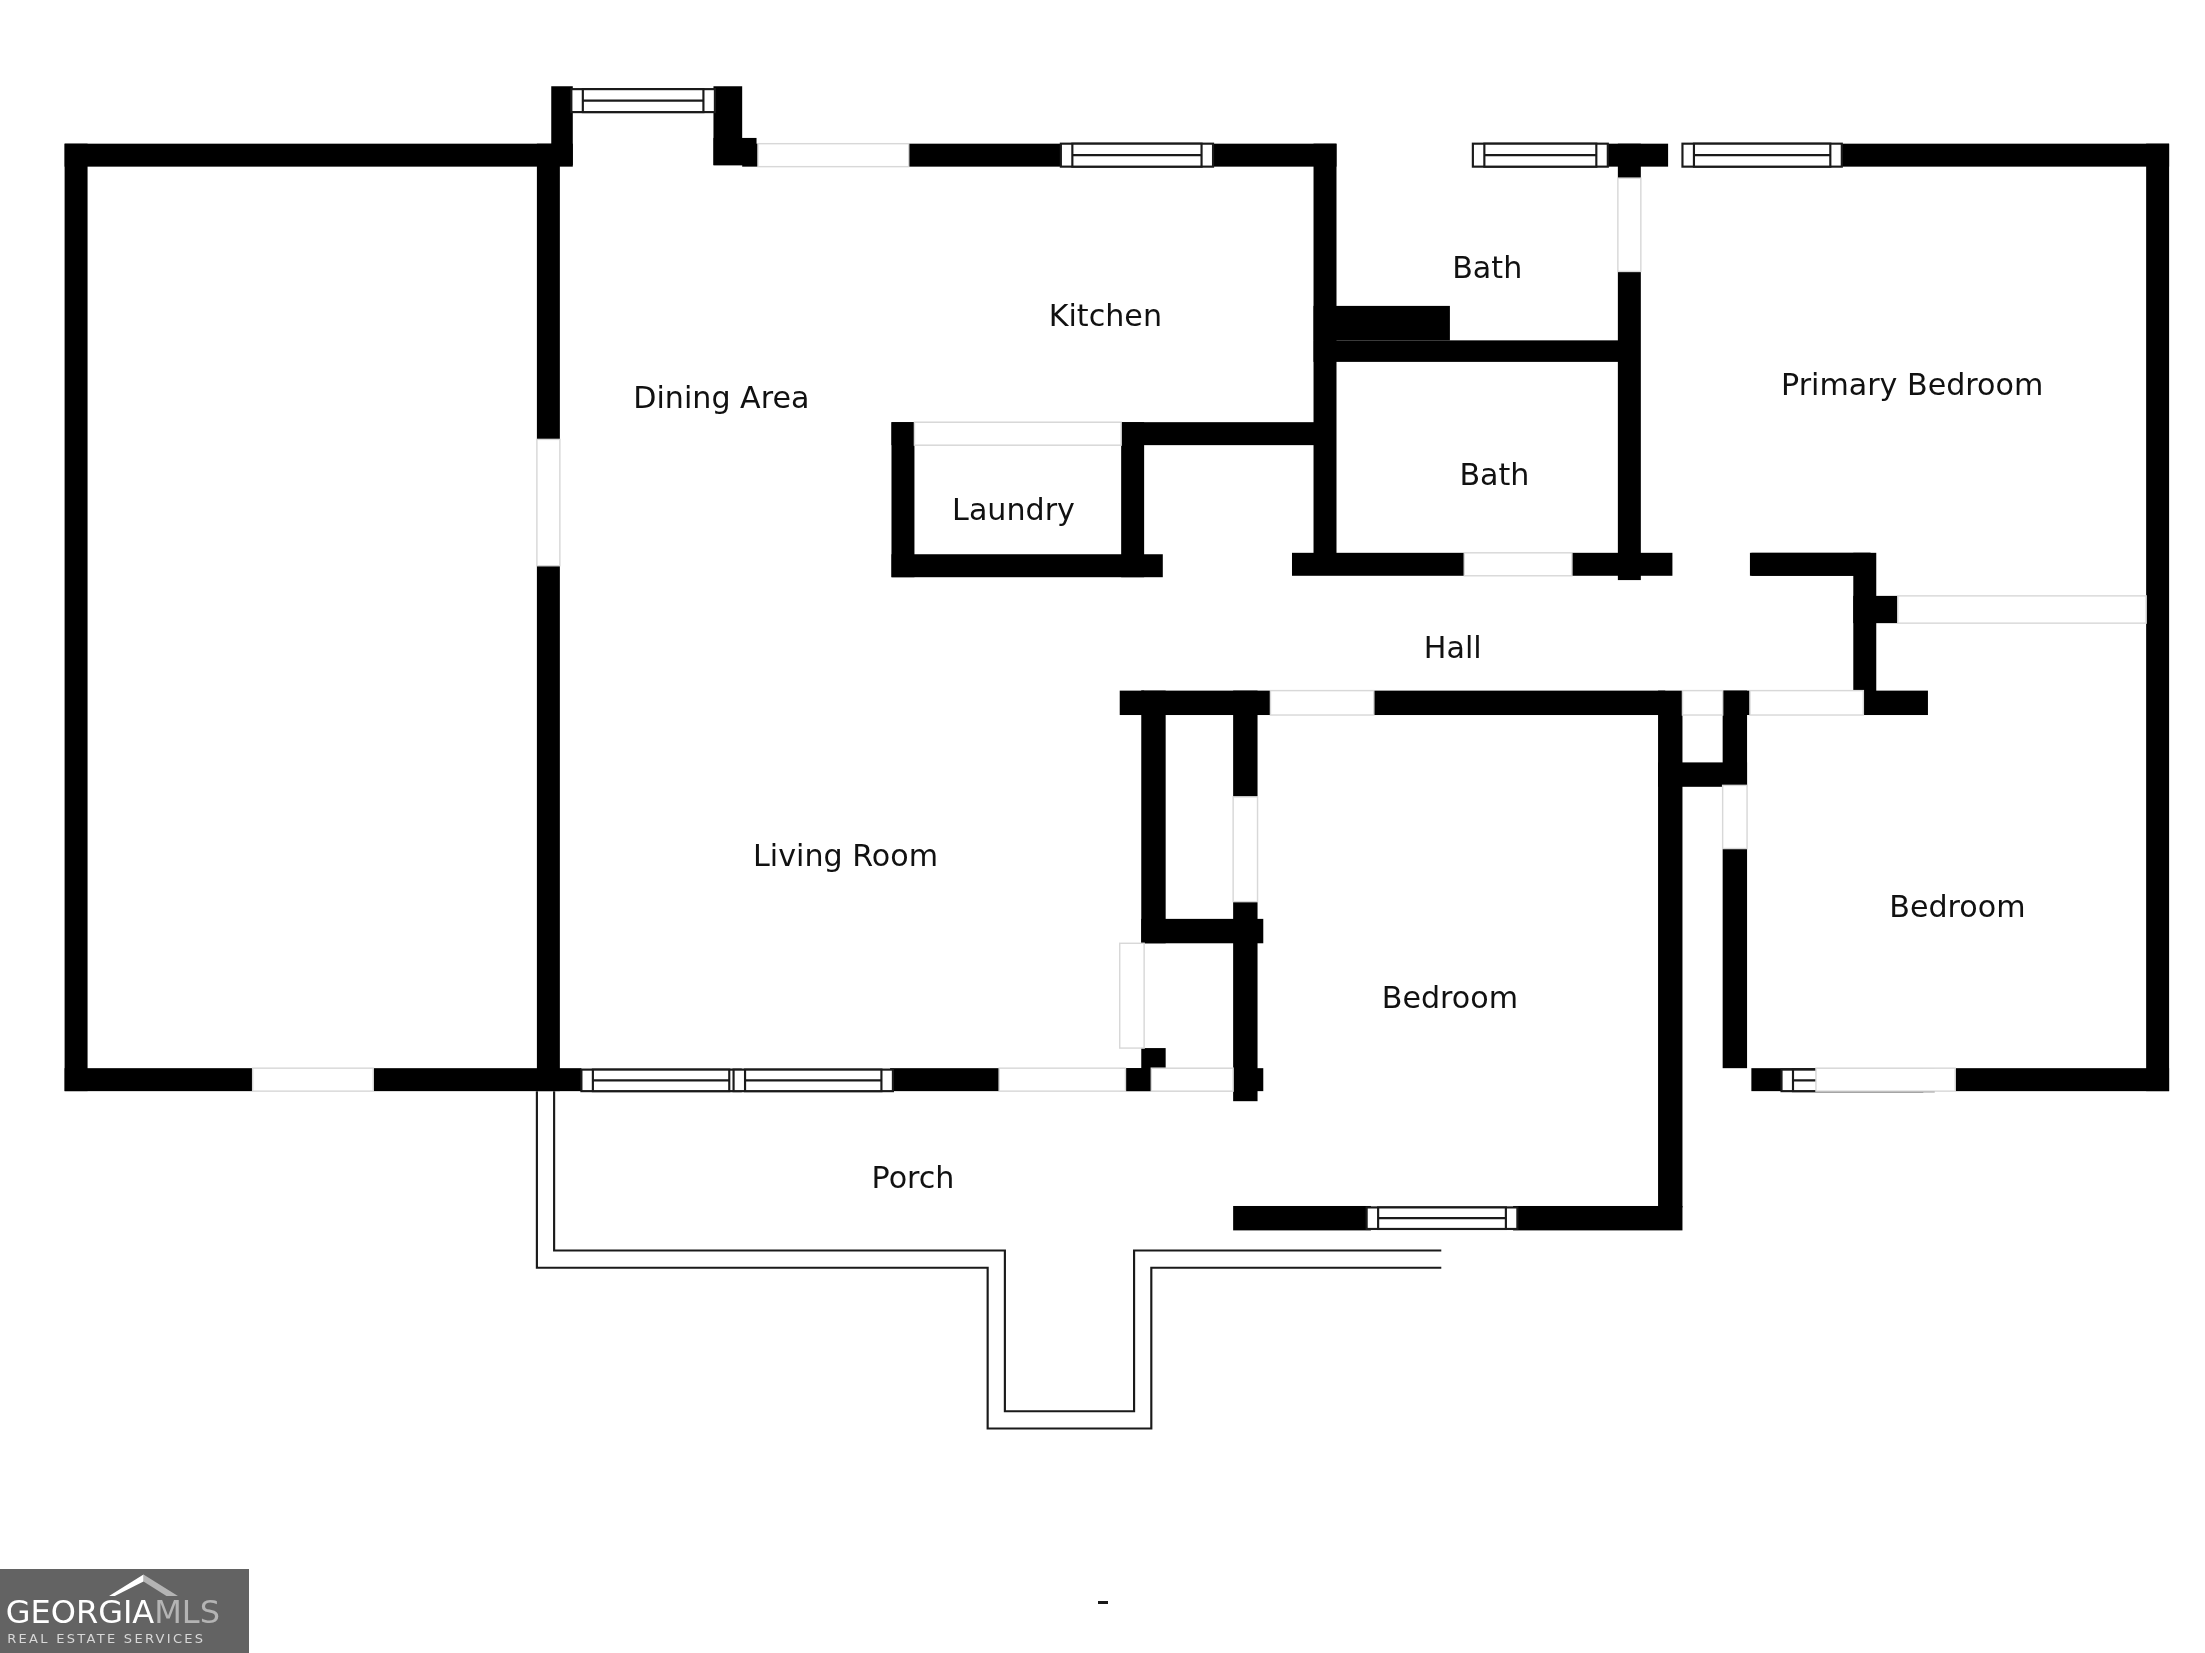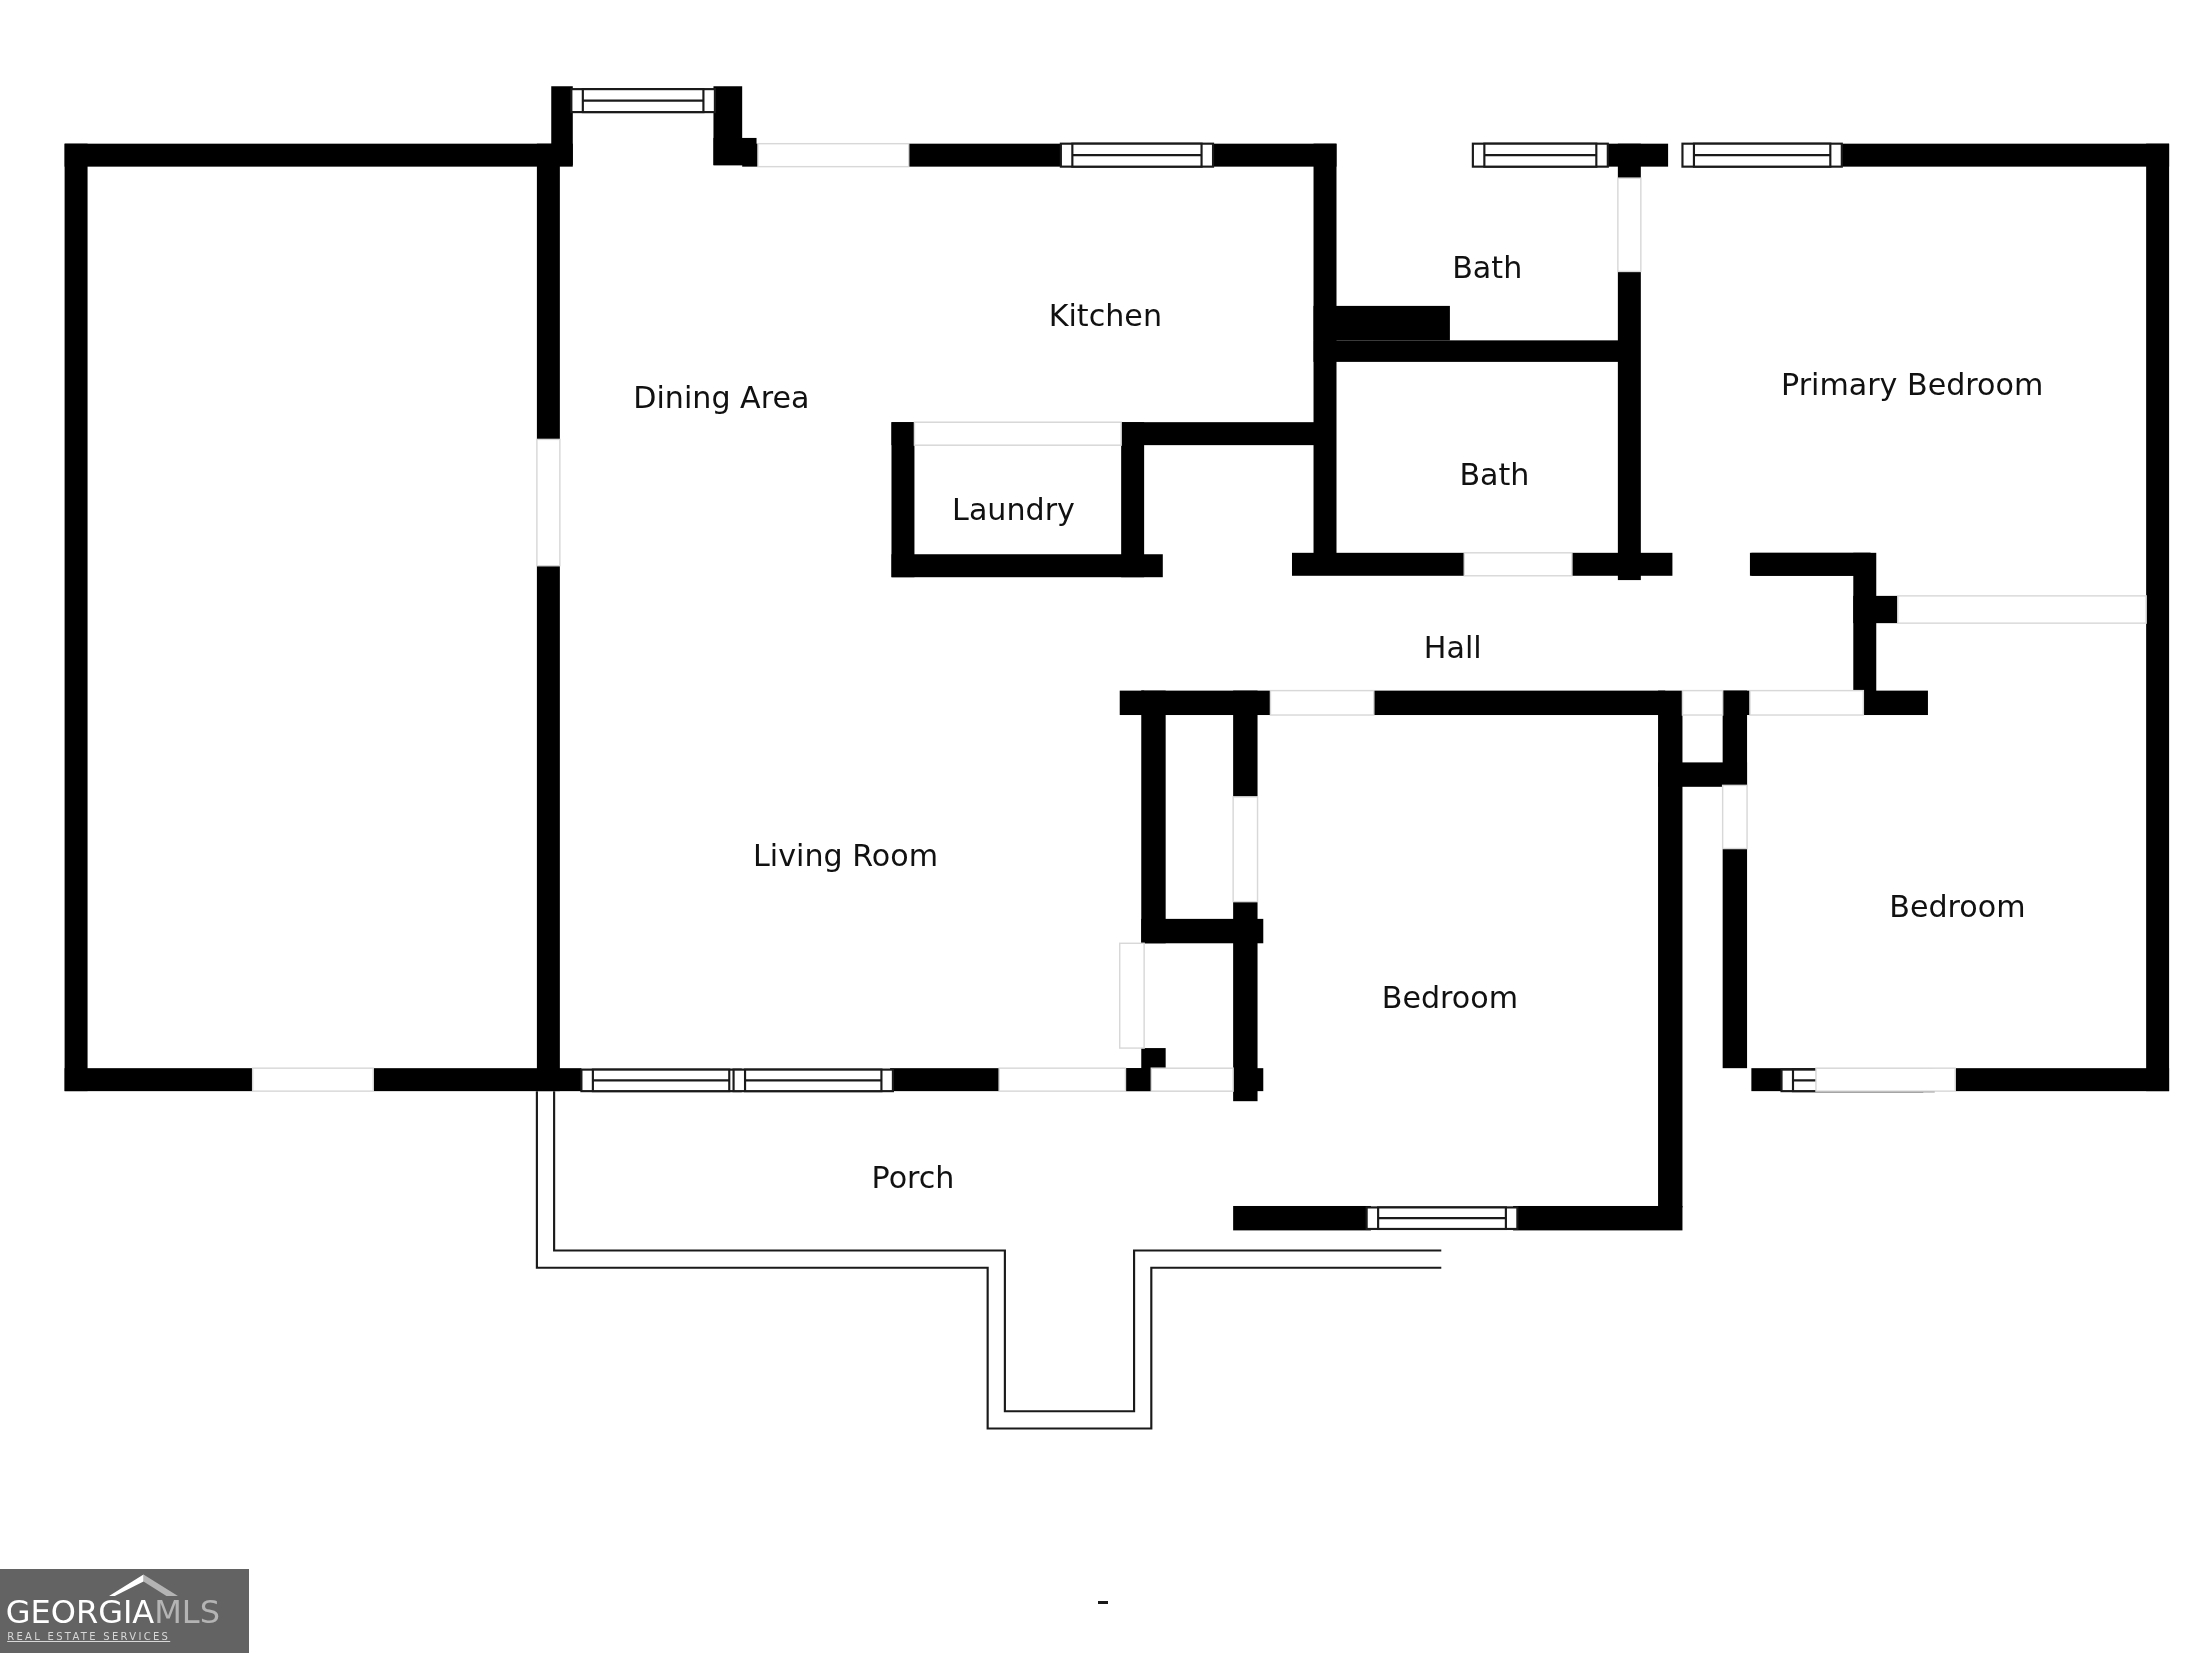--- a/index.html
+++ b/index.html
@@ -67,25 +67,24 @@
     color: #b4b4b4;
     letter-spacing: 0px;
     font-weight: 400;
     vertical-align: top;
   }
   #mls-logo .tagline {
     position: absolute;
     left: 7.2px;
     top: 62px;
     font-family: "DejaVu Sans", sans-serif;
-    font-size: 10px;
+    font-size: 13px;
     letter-spacing: 2.3px;
     color: #d8d8d8;
     font-weight: 400;
-    text-decoration: underline;
   }
   #mls-logo .roof {
     position: absolute;
     left: 109px;
     top: 4.3px;
     width: 69px;
     height: 24.4px;
   }
   #center-dash {
     position: absolute;

